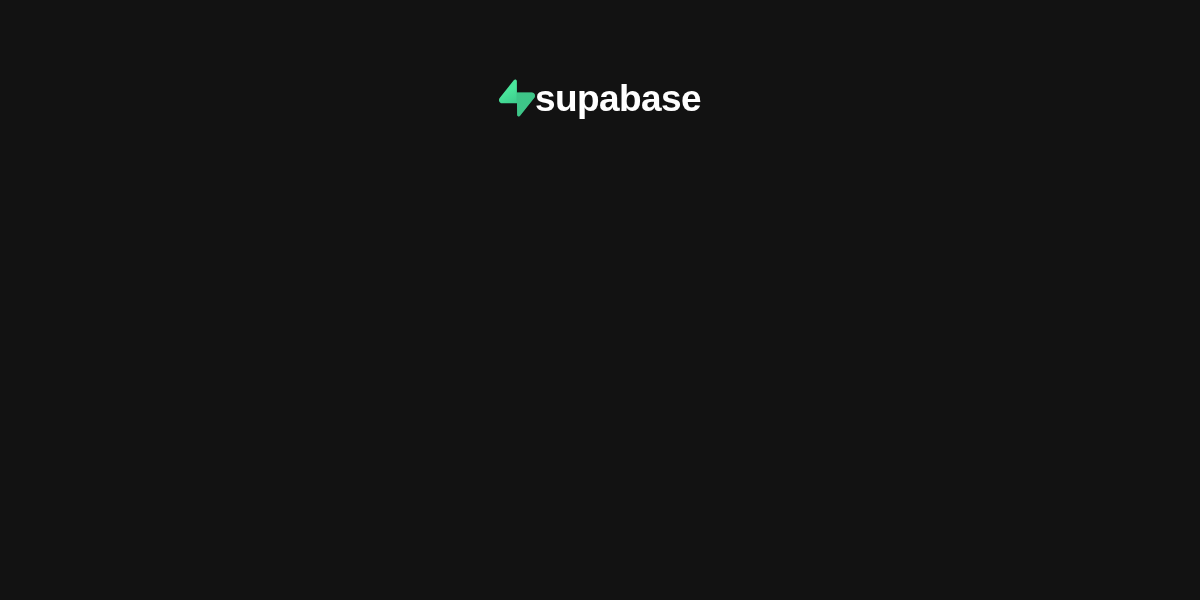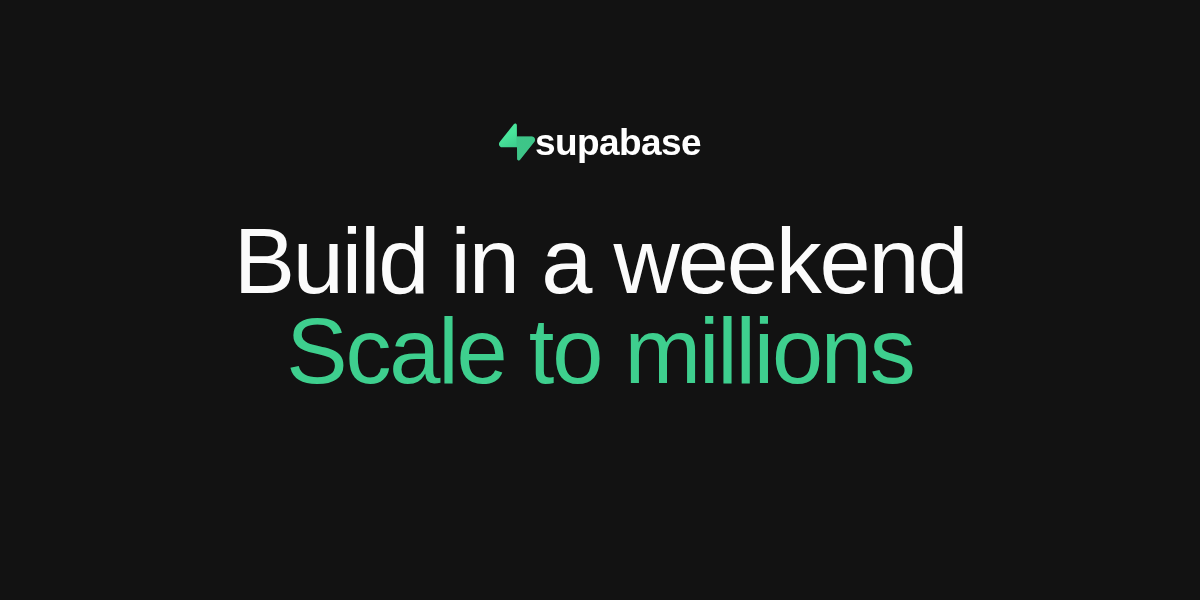--- a/index.html
+++ b/index.html
@@ -20,21 +20,21 @@
     height: 600px;
     box-sizing: border-box;
     display: flex;
     flex-direction: column;
     align-items: center;
     background: #121212;
   }
 
   
   .brand {
-    margin-top: 116px;
+    margin-top: 72px;
     height: 52px;
     display: flex;
     align-items: center;
     justify-content: center;
     user-select: none;
   }
 
   .brand-mark {
     width: 36px;
     height: 40px;
@@ -92,18 +92,14 @@
           <stop offset="1" stop-color="#3ECF8E"></stop>
         </linearGradient>
       </defs>
       <path d="M63.71 110.28c-2.86 3.6-8.66 1.63-8.73-2.97L53.96 39.9h45.37c8.22 0 12.8 9.49 7.68 15.9l-43.3 54.48Z" fill="#3DB981"></path>
       <path d="M63.71 110.28c-2.86 3.6-8.66 1.63-8.73-2.97L53.96 39.9h45.37c8.22 0 12.8 9.49 7.68 15.9l-43.3 54.48Z" fill="url(#boltGradA)" fill-opacity="0.55"></path>
       <path d="M45.32 2.31c2.86-3.6 8.66-1.63 8.73 2.97l.44 67.4H9.67c-8.22 0-12.8-9.49-7.68-15.9L45.32 2.31Z" fill="url(#boltGradB)"></path>
     </svg>
     <span class="brand-word">supabase</span>
   </div>
 
-  <h1 class="headline">
-    <span class="headline-line line-primary">Build in a weekend</span>
-    <span class="headline-line line-accent">Scale to millions</span>
-  </h1>
 
 </div>
 
 </body></html>

